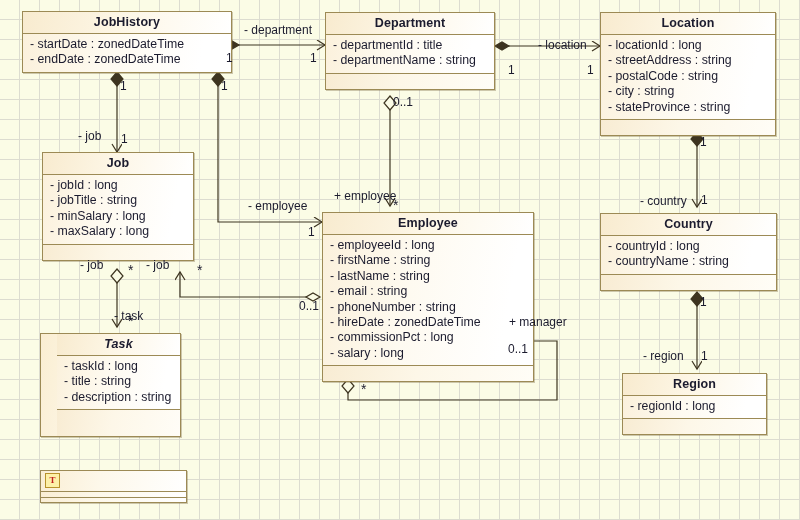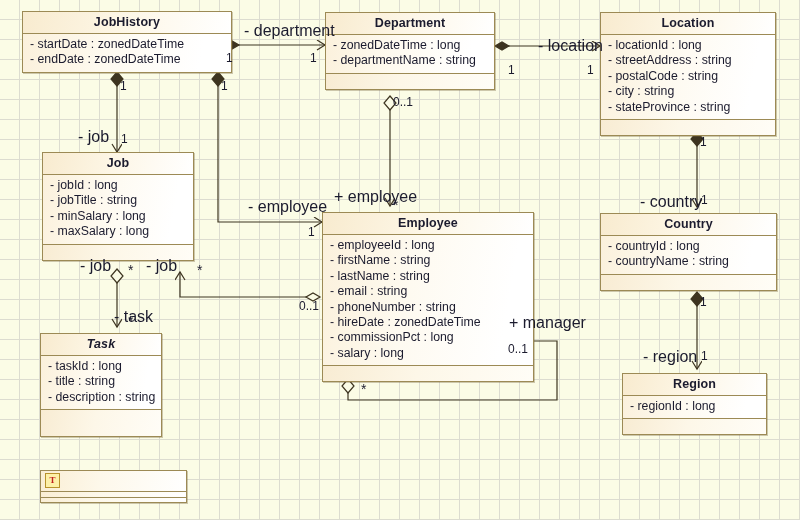--- a/index.html
+++ b/index.html
@@ -92,21 +92,21 @@
   }
   .dt-bar {
     height: 5px;
     border-bottom: 1px solid #9c8a55;
   }
   .dt-bar2 { height: 4px; }
 
   
   .lbl {
     position: absolute;
-    font-size: 16px;
+    font-size: 12px;
     line-height: 13px;
     white-space: nowrap;
     z-index: 6;
     color: #1b1b2e;
     text-align: center;
   }
   .mult {
     position: absolute;
     font-size: 12px;
     line-height: 13px;
@@ -178,21 +178,21 @@
     <div class="uml-name">JobHistory</div>
     <div class="uml-attrs last">
       <div>- startDate : zonedDateTime</div>
       <div>- endDate : zonedDateTime</div>
     </div>
   </div>
 
   <div class="uml-class" style="left:325px; top:12px; width:170px;">
     <div class="uml-name">Department</div>
     <div class="uml-attrs">
-      <div>- zonedDateTime : long</div>
+      <div>- departmentId : title</div>
       <div>- departmentName : string</div>
     </div>
     <div class="uml-ops"></div>
   </div>
 
   <div class="uml-class" style="left:600px; top:12px; width:176px;">
     <div class="uml-name">Location</div>
     <div class="uml-attrs">
       <div>- locationId : long</div>
       <div>- streetAddress : string</div>
@@ -239,21 +239,21 @@
   </div>
 
   <div class="uml-class" style="left:622px; top:373px; width:145px;">
     <div class="uml-name">Region</div>
     <div class="uml-attrs">
       <div>- regionId : long</div>
     </div>
     <div class="uml-ops"></div>
   </div>
 
-  <div class="uml-class" style="left:40px; top:333px; width:122px;">
+  <div class="uml-class" style="left:40px; top:333px; width:141px;padding-left:16px;">
     <div class="uml-name abstract">Task</div>
     <div class="uml-attrs">
       <div>- taskId : long</div>
       <div>- title : string</div>
       <div>- description : string</div>
     </div>
     <div class="uml-ops" style="height:26px;"></div>
   </div>
 
   <div class="uml-datatype" style="left:40px; top:470px; width:147px;">

